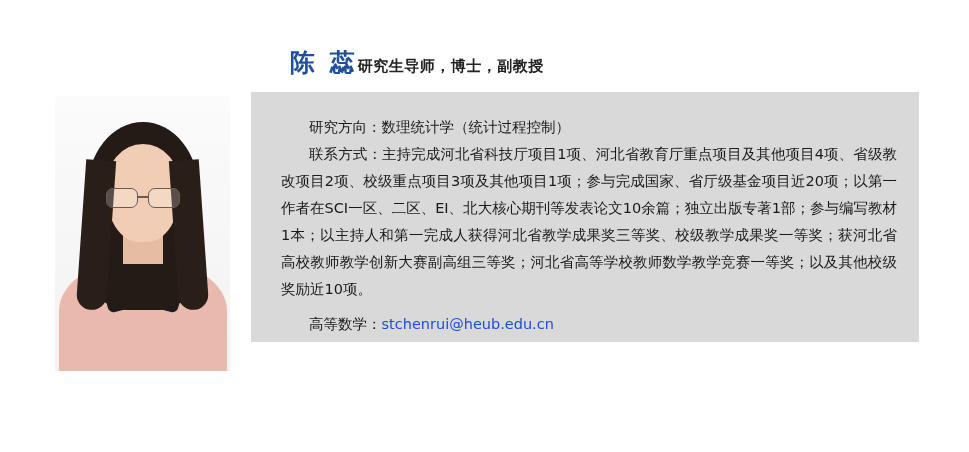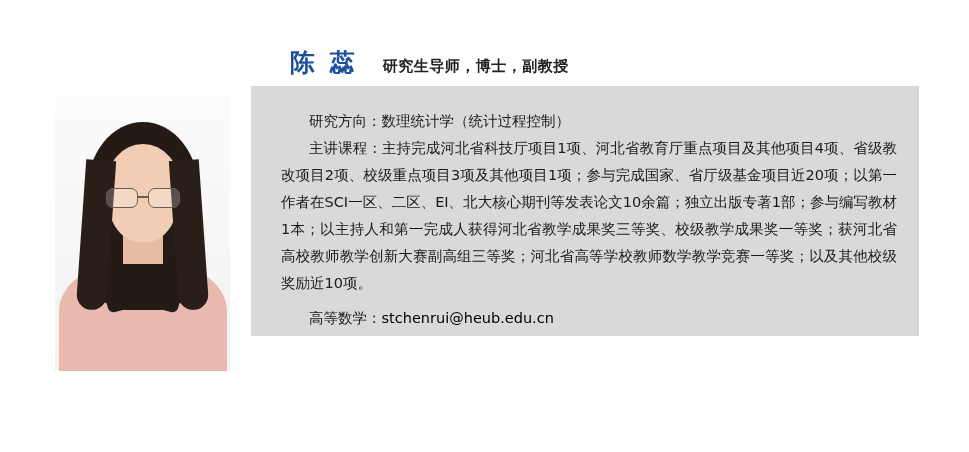--- a/index.html
+++ b/index.html
@@ -137,41 +137,39 @@
     height: 26px;
     background: #e6bda2;
   }
   
   .name-row {
     position: absolute;
     left: 290px;
     top: 46px;
     display: flex;
     align-items: baseline;
-    gap: 18px;
   }
   .name {
     font-family: "DejaVu Sans", "Liberation Sans", sans-serif;
     font-size: 25px;
     font-weight: bold;
     color: #1c4f9c;
     letter-spacing: 3px;
   }
   .title-line {
     font-size: 15px;
     font-weight: bold;
     color: #222222;
     letter-spacing: 0.5px;
-    margin-left: 7px;
   }
   
   .content-box {
     position: absolute;
     left: 251px;
-    top: 86px;
+    top: 92px;
     width: 668px;
     height: 250px;
     background: #d9d9d9;
     box-sizing: border-box;
     padding: 22px 22px 18px 30px;
   }
   .field-line {
     font-size: 14.5px;
     color: #1a1a1a;
     line-height: 27px;
@@ -188,21 +186,21 @@
     text-align: justify;
   }
   .contact-line {
     margin-top: 8px;
     font-size: 14.5px;
     color: #1a1a1a;
     line-height: 27px;
     text-indent: 28px;
   }
   .email {
-    color: #000000;
+    color: #1d4ed8;
   }
 </style>
 </head>
 <body>
 
 <div class="page">
 
   <div class="photo-frame">
     <div class="photo-inner">
       <div class="portrait-body">
@@ -226,20 +224,20 @@
   <div class="name-row">
     <div class="name">陈 蕊</div>
     <div class="title-line">研究生导师，博士，副教授</div>
   </div>
 
   <div class="content-box">
     <div class="field-line">
       <span class="field-label">研究方向：</span><span>数理统计学（统计过程控制）</span>
     </div>
     <div class="achievement">
-      <span class="field-label">主讲课程：</span><span>主持完成河北省科技厅项目1项、河北省教育厅重点项目及其他项目4项、省级教改项目2项、校级重点项目3项及其他项目1项；参与完成国家、省厅级基金项目近20项；以第一作者在SCI一区、二区、EI、北大核心期刊等发表论文10余篇；独立出版专著1部；参与编写教材1本；以主持人和第一完成人获得河北省教学成果奖三等奖、校级教学成果奖一等奖；获河北省高校教师教学创新大赛副高组三等奖；河北省高等学校教师数学教学竞赛一等奖；以及其他校级奖励近10项。</span>
+      <span class="field-label">联系方式：</span><span>主持完成河北省科技厅项目1项、河北省教育厅重点项目及其他项目4项、省级教改项目2项、校级重点项目3项及其他项目1项；参与完成国家、省厅级基金项目近20项；以第一作者在SCI一区、二区、EI、北大核心期刊等发表论文10余篇；独立出版专著1部；参与编写教材1本；以主持人和第一完成人获得河北省教学成果奖三等奖、校级教学成果奖一等奖；获河北省高校教师教学创新大赛副高组三等奖；河北省高等学校教师数学教学竞赛一等奖；以及其他校级奖励近10项。</span>
     </div>
     <div class="contact-line">
       <span class="field-label">高等数学：</span><span class="email">stchenrui@heub.edu.cn</span>
     </div>
   </div>
 
 </div>
 
 </body></html>

